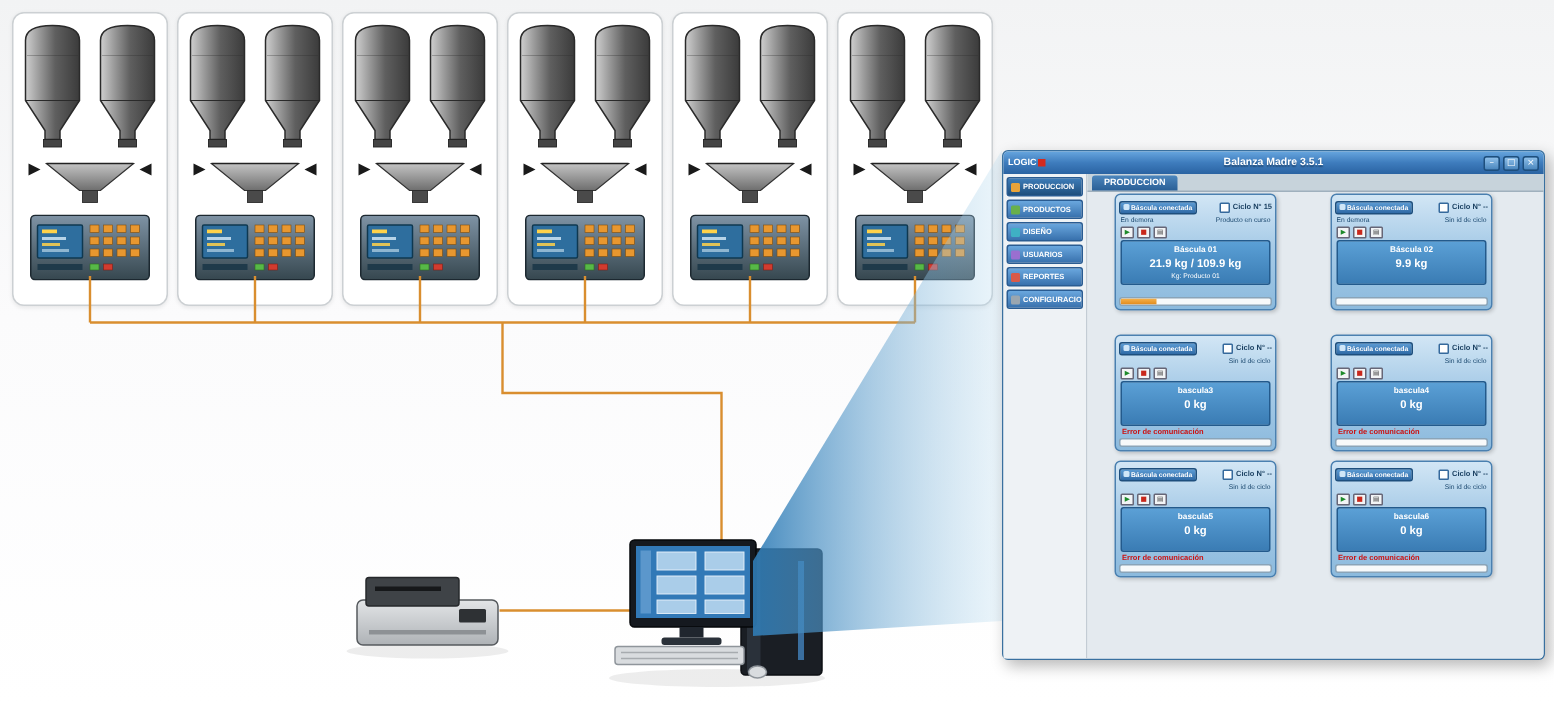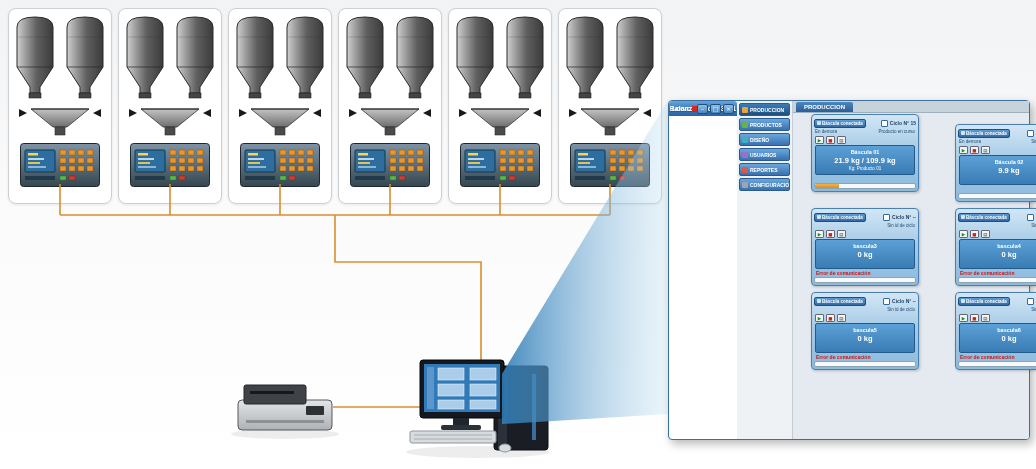--- a/index.html
+++ b/index.html
@@ -15,21 +15,21 @@
   .silos{width:94px;height:88px;margin-top:6px;}
   .hopper{width:94px;height:32px;margin-top:2px;}
   .terminal{width:80px;height:44px;margin-top:6px;}
 
   
   .overlay { position:absolute; left:0; top:0; z-index:2; pointer-events:none; }
 
   
   .swin { position:absolute; left:668px; top:100px; width:362px; height:340px; z-index:5;
           background:#fff; border:1px solid #39709f; border-radius:4px;
-          box-shadow:3px 4px 10px rgba(0,0,0,.28); display:flex; flex-direction:row; }
+          box-shadow:3px 4px 10px rgba(0,0,0,.28); display:flex; flex-direction:column; }
   .titlebar { position:relative; height:15px; flex:none; border-radius:3px 3px 0 0; color:#fff;
               background:linear-gradient(180deg,#66a5de 0%,#3e7cbd 50%,#2a63a2 100%);
               display:flex; align-items:center; padding:0 3px; }
   .logo { display:flex; align-items:center; gap:1px; font-size:6px; font-weight:bold; z-index:1; }
   .logo-mark { width:5px; height:5px; background:#d42a1e; display:inline-block; }
   .title { position:absolute; left:0; right:0; text-align:center; font-size:7px; font-weight:bold;
            text-shadow:0 1px 1px rgba(0,0,0,.35); }
   .winbtns { margin-left:auto; display:flex; gap:2px; z-index:1; }
   .wbtn { width:11px; height:10px; background:linear-gradient(180deg,#8fc0ea,#4a86bd);
           border:1px solid #1e4f7d; border-radius:2px; color:#fff; font-size:6px;
@@ -45,21 +45,21 @@
   .i-prod{background:#e8a33a}.i-list{background:#68b04a}.i-design{background:#3fb0c4}
   .i-users{background:#9a6fd0}.i-report{background:#d85a4a}.i-gear{background:#9aa6b0}
   .main { flex:1; position:relative; background:#e4eaef; border-radius:0 0 3px 0; }
   .tabstrip { height:12px; background:#c7d3db; border-bottom:1px solid #9fb0bd; display:flex; }
   .tab { margin:1px 0 0 3px; padding:0 8px; display:flex; align-items:center; border-radius:2px 2px 0 0;
          background:linear-gradient(180deg,#4c86bd,#2a5f96); color:#fff; font-size:6px; font-weight:bold; }
   .cards { position:absolute; left:0; top:12px; right:0; bottom:0; }
   .card { position:absolute; width:108px; height:78px; padding:2px; display:flex; flex-direction:column;
           border:1px solid #4a80b0; border-radius:4px; box-shadow:1px 1px 3px rgba(0,0,0,.22);
           background:linear-gradient(180deg,#d2e6f5 0%,#a7cbe7 45%,#8cbadd 100%); }
-  .c1{left:18px;top:1px}.c2{left:162px;top:11px}.c3{left:18px;top:95px}
+  .c1{left:18px;top:1px}.c2{left:162px;top:1px}.c3{left:18px;top:95px}
   .c4{left:162px;top:95px}.c5{left:18px;top:179px}.c6{left:162px;top:179px}
   .card-head { display:flex; justify-content:space-between; align-items:center; height:12px; flex:none; }
   .conn-btn { display:flex; align-items:center; gap:1px; padding:1px 2px; border:1px solid #1e4f7d;
               border-radius:2px; background:linear-gradient(180deg,#5d9cd4,#2f6aa6); color:#fff;
               font-size:4.5px; font-weight:bold; }
   .conn-ico { width:4px; height:4px; background:#cfe6f8; border-radius:1px; }
   .cycle { display:flex; align-items:center; gap:2px; font-size:5px; font-weight:bold; color:#163c5e; }
   .scale-ico { width:7px; height:7px; background:#fff; border:1px solid #35699c; border-radius:1px; }
   .card-info { display:flex; justify-content:space-between; font-size:4.5px; color:#1d4a70;
                height:6px; padding:0 1px; flex:none; }

